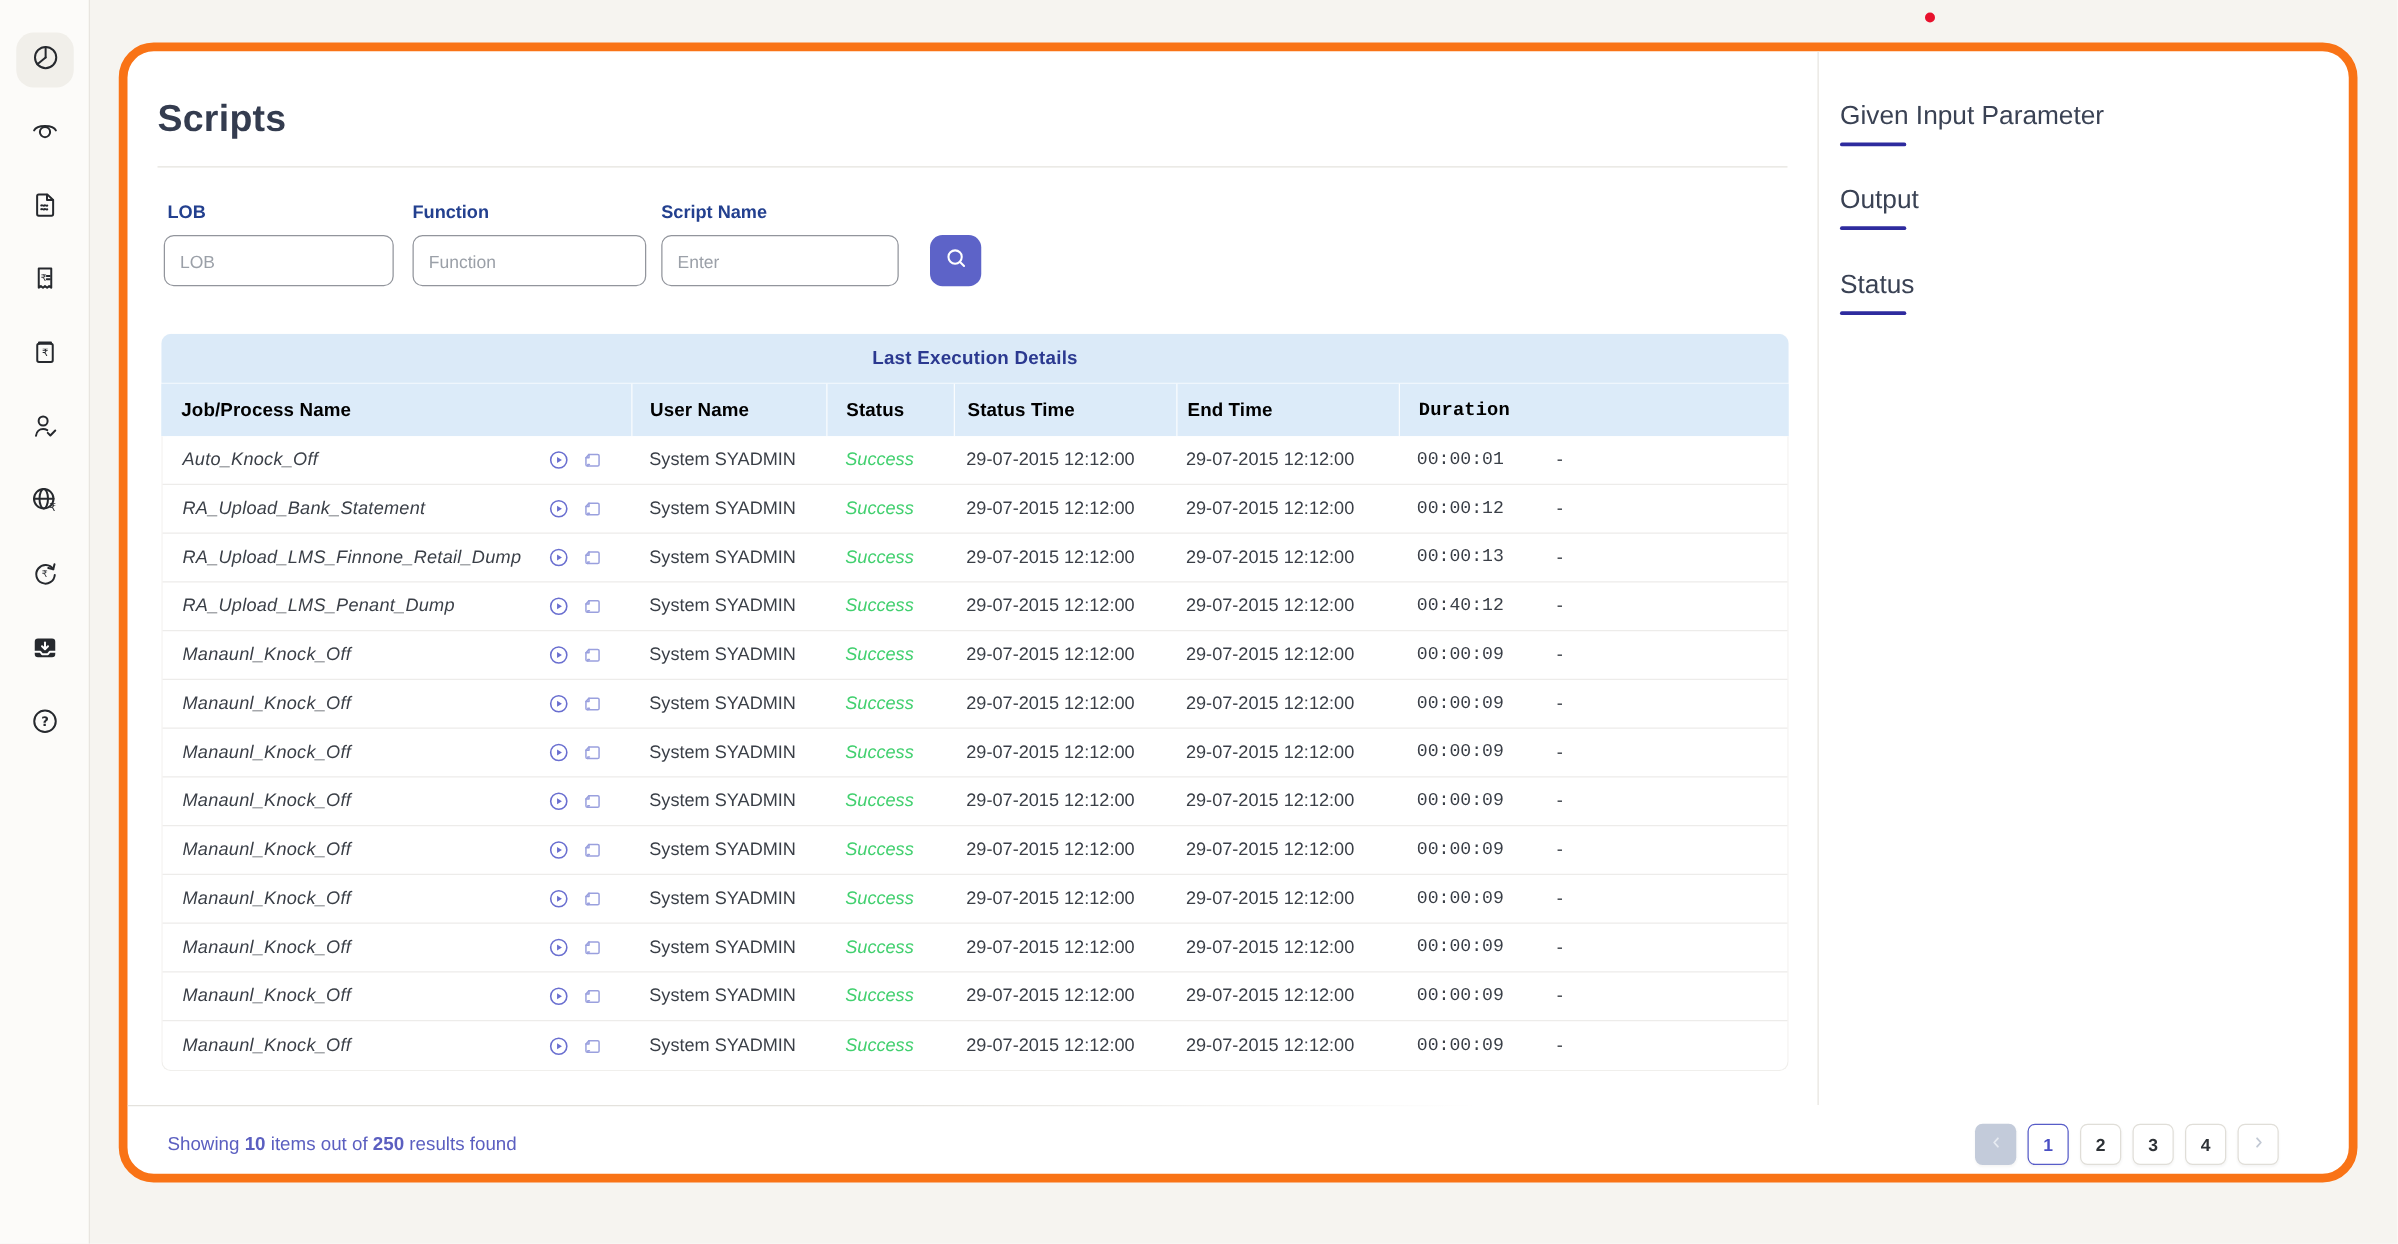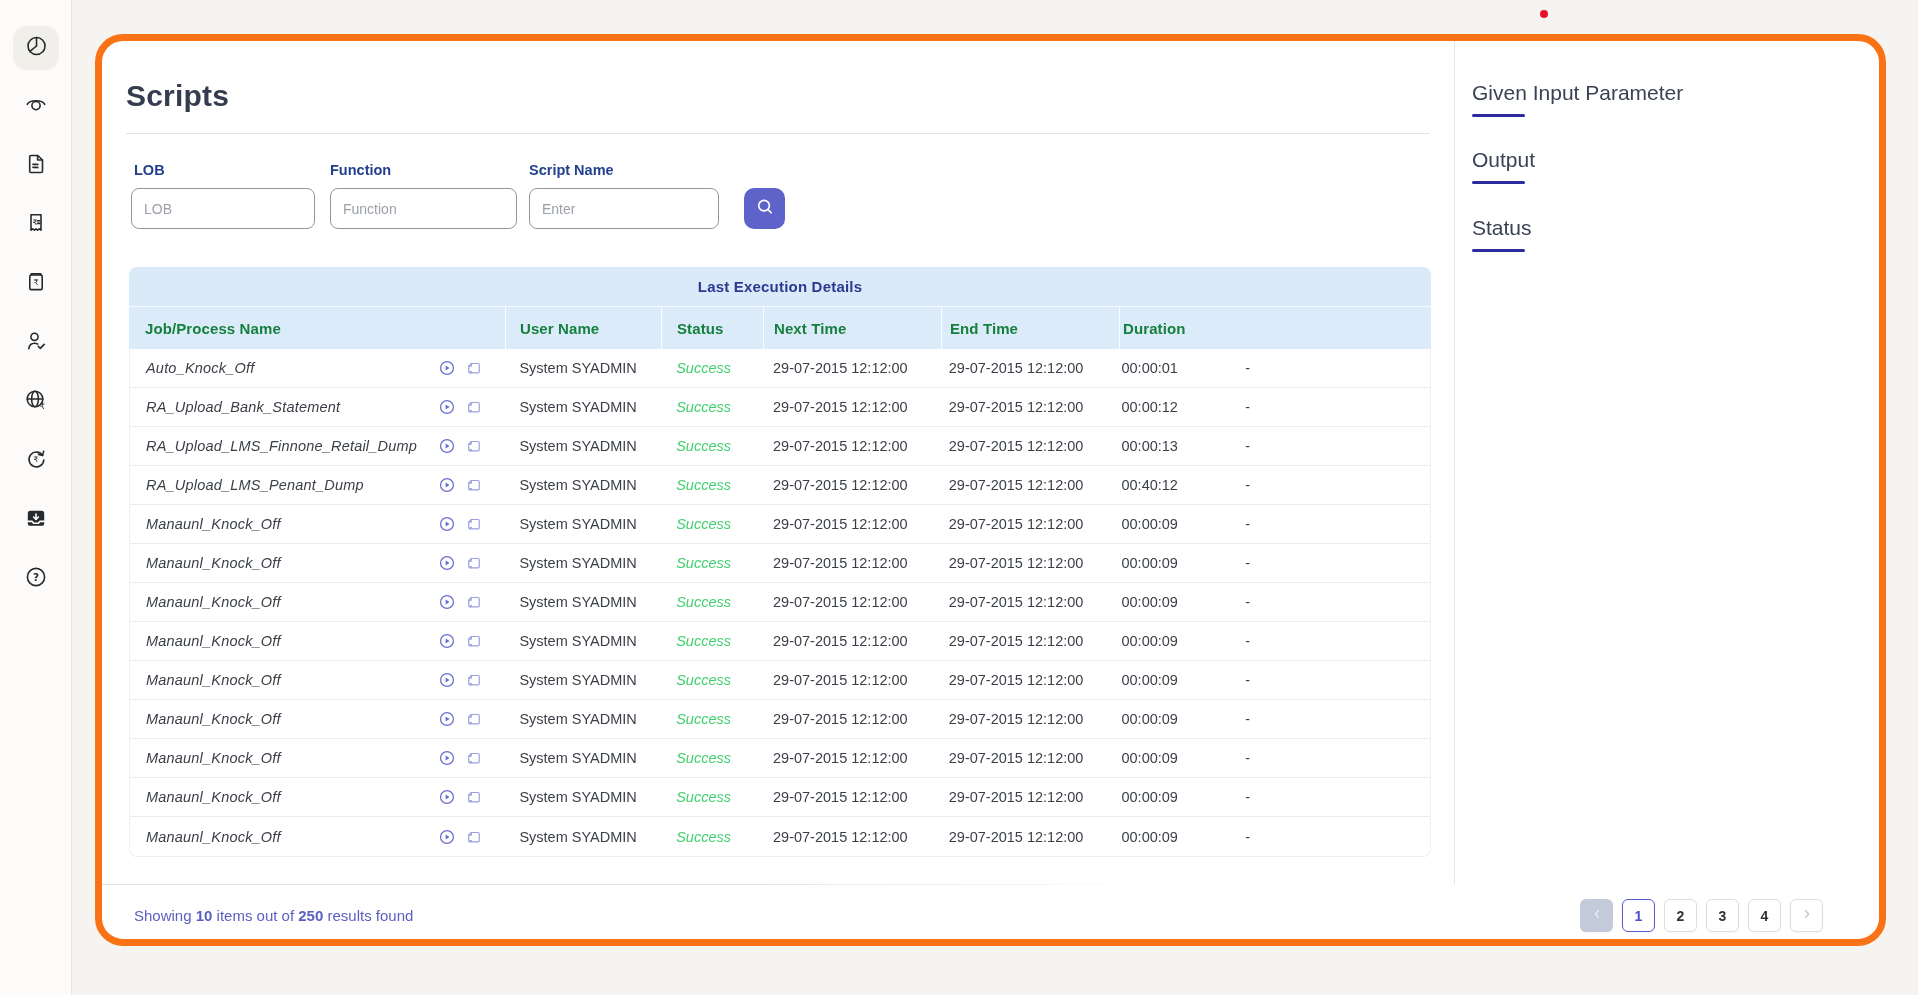--- a/index.html
+++ b/index.html
@@ -52,24 +52,24 @@
 
   
   .table { position:absolute; left:27px; top:226px; width:1302px; }
   .tbl-banner {
     height:40px; background:#DBEAF8; border-radius:8px 8px 0 0;
     display:flex; align-items:center; justify-content:center;
     color:#2B3990; font-size:15px; font-weight:bold; letter-spacing:.2px;
     border-bottom:1px solid rgba(255,255,255,.75);
   }
   .tbl-head { height:42px; background:#DCEBF9; display:flex; align-items:stretch; }
-  .hc { display:flex; align-items:center; color:#15803d; font-size:15px; font-weight:bold; letter-spacing:.1px; }
+  .hc { display:flex; align-items:center; color:#000000; font-size:15px; font-weight:bold; letter-spacing:.1px; }
   .hc + .hc { border-left:1px solid rgba(255,255,255,.85); }
   .w1{width:376px;padding-left:16px;} .w2{width:156px;padding-left:14px;} .w3{width:102px;padding-left:15px;}
-  .w4{width:178px;padding-left:10px;} .w5{width:178px;padding-left:8px;} .w6{width:111px;padding-left:3px;}
+  .w4{width:178px;padding-left:10px;} .w5{width:178px;padding-left:8px;} .w6{width:111px;padding-left:15px;font-family:Liberation Mono, monospace;}
   .w7{width:201px;padding-left:16px;}
   .tbl-body { background:#fff; border:1px solid #F0EFEC; border-top:none; border-radius:0 0 8px 8px; }
   .trow { height:39px; display:flex; align-items:center; border-bottom:1px solid #EDECEA; font-size:14.5px; color:#3A3F47; cursor:pointer; }
   .trow:last-child { border-bottom:none; }
   .c { display:flex; align-items:center; overflow:hidden; white-space:nowrap; }
   .c.w1 { justify-content:flex-start;font-style:italic; }
   .rname { letter-spacing:.2px; }
   .acts { margin-left:auto; margin-right:22px; display:flex; align-items:center; gap:9px; }
   .act { width:18px; height:18px; display:flex; cursor:pointer; }
   .act svg { width:18px; height:18px; }
@@ -199,21 +199,21 @@
           <path d="M15.3 14.8l3.5 3.5" stroke="#FFFFFF" stroke-width="1.8" stroke-linecap="round"></path>
         </svg></span>
   </button>
 
   <section class="table">
     <div class="tbl-banner">Last Execution Details</div>
     <div class="tbl-head">
       <div class="hc w1">Job/Process Name</div>
       <div class="hc w2">User Name</div>
       <div class="hc w3">Status</div>
-      <div class="hc w4">Next Time</div>
+      <div class="hc w4">Status Time</div>
       <div class="hc w5">End Time</div>
       <div class="hc w6">Duration</div>
     </div>
     <div class="tbl-body">
   <div class="trow">
     <div class="c w1">
       <span class="rname">Auto_Knock_Off</span>
       <span class="acts">
         <span class="act">
                 <svg viewBox="0 0 24 24">

